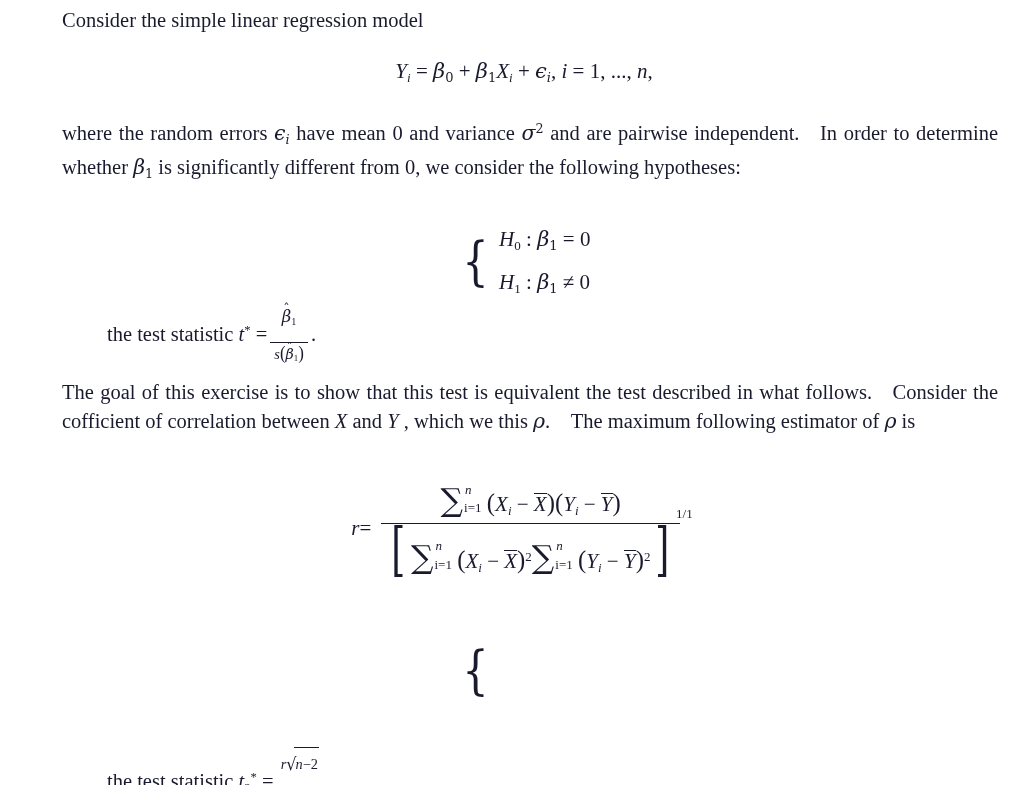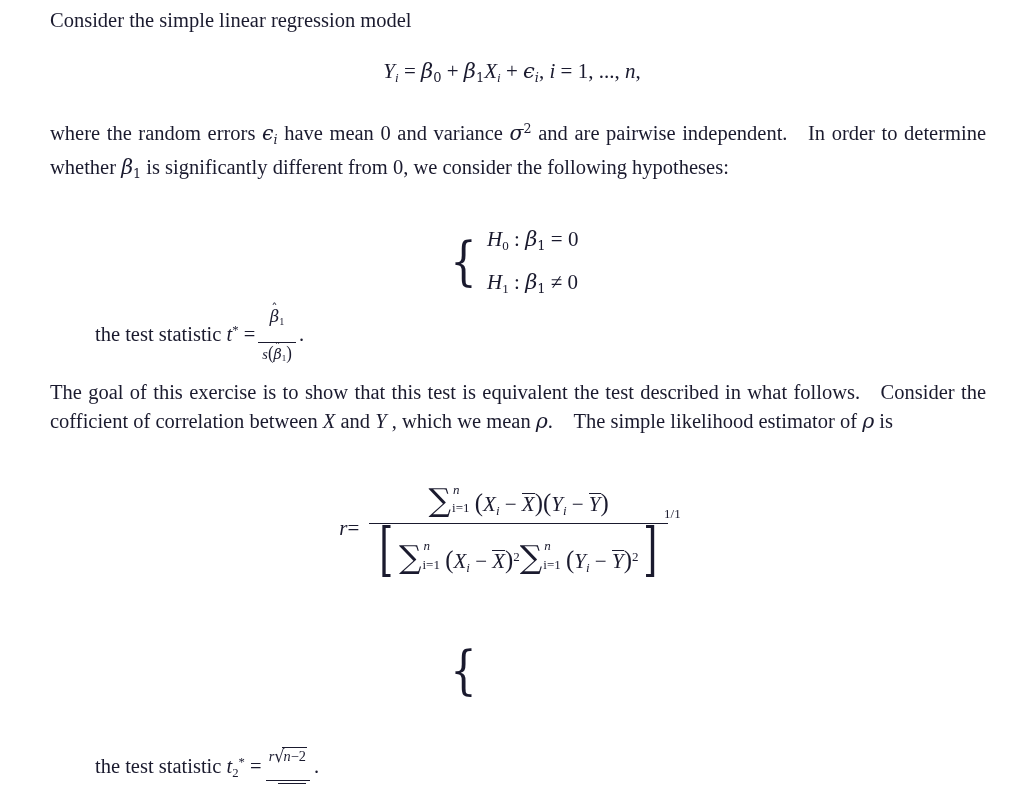--- a/index.html
+++ b/index.html
@@ -10,21 +10,21 @@
   body {
     width: 1024px;
     height: 785px;
     font-family: "Liberation Serif", "DejaVu Serif", serif;
     color: #1a1a2e;
     overflow: hidden;
     position: relative;
   }
   .page {
     position: absolute;
-    left: 0; top: 0;
+    left: 12px; top: 0;
     width: 897px;
     height: 785px;
   }
   .body-text {
     position: absolute;
     left: 50px;
     width: 936px;
     font-size: 20.5px;
     line-height: 29px;
     text-align: justify;
@@ -198,21 +198,21 @@
     font-style: normal;
     font-size: 1.12em;
     transform: scaleY(1.1);
     margin-right: -2px;
     position: relative;
     top: 1px;
   }
   .sqrt > .rad-body {
     display: inline-block;
     border-top: 1.2px solid #1a1a2e;
-    padding: 0 1px;
+    padding: 8px 1px;
     line-height: 1.15;
   }
 </style>
 </head>
 <body>
 
 <div class="page">
 
   <div class="body-text nojust" id="p1" style="top:6px;">
     <span>Consider the simple linear regression model</span>
@@ -257,21 +257,21 @@
 
   <div id="tstat1">
     <span>the test statistic </span><span class="math"><span>t</span><sup class="msup">*</sup></span>
     <span class="mathup">=</span><span class="frac">
       <span class="num sm"><span class="hatwrap greek"><span>β</span><span class="hatmark">ˆ</span></span><sub class="mnum">1</sub></span>
       <span class="den smr"><span class="math">s</span><span class="paren">(</span><span class="hatwrap greek"><span>β</span><span class="hatmark">ˆ</span></span><sub class="mnum">1</sub><span class="paren">)</span></span>
     </span><span class="mathup">.</span>
   </div>
 
   <div class="body-text" id="p3" style="top:378px;">
-    <span>The goal of this exercise is to show that this test is equivalent the test described in what follows. Consider the cofficient of correlation between </span><span class="math">X</span><span> and </span><span class="math">Y</span><span> , which we mean </span><span class="greek">ρ</span><span>. The simple likelihood estimator of </span><span class="greek">ρ</span><span> is</span>
+    <span>The goal of this exercise is to show that this test is equivalent the test described in what follows. Consider the cofficient of correlation between </span><span class="math">X</span><span> and </span><span class="math">Y</span><span> , which we this </span><span class="greek">ρ</span><span>. The maximum following estimator of </span><span class="greek">ρ</span><span> is</span>
   </div>
 
   <div id="eq-r">
     <span class="math">r</span>
     <span class="mathup">=</span>
     <span class="rfrac">
       <span class="rnum">
         <span class="sumsym">∑</span><span class="sumlim"><span class="up">n</span><span class="lo">i=1</span></span>
         <span class="paren">(</span><span class="math"><span>X</span><sub class="msub">i</sub></span>
         <span class="mathup">−</span>

